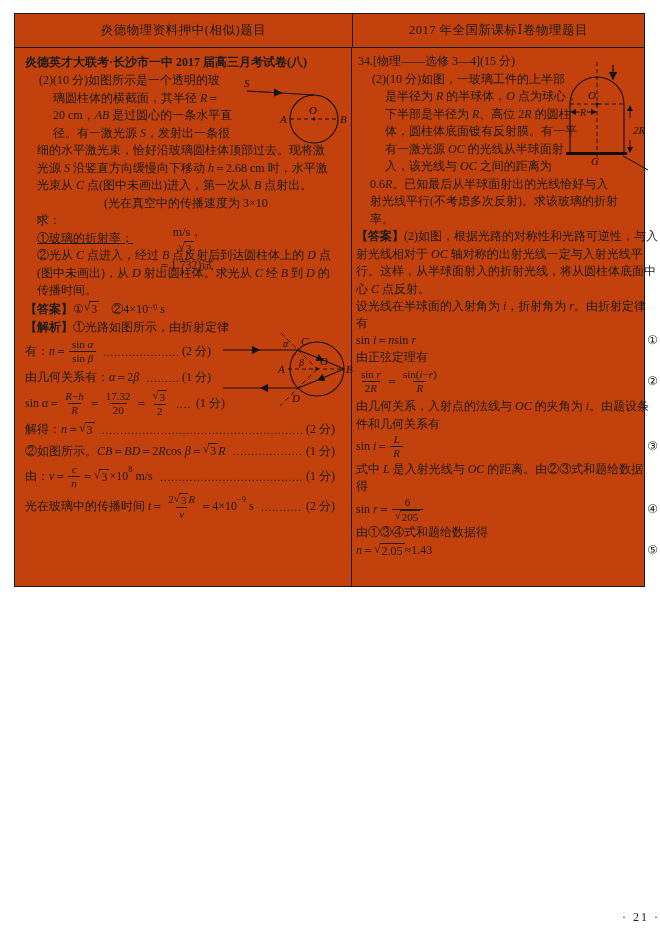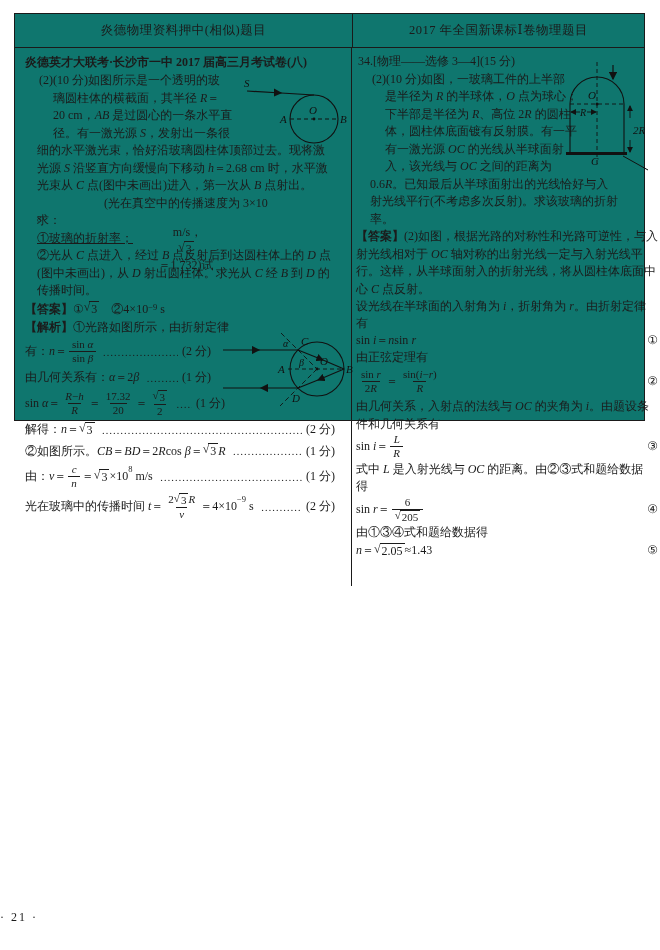--- a/index.html
+++ b/index.html
@@ -1,19 +1,19 @@
 <!DOCTYPE html>
 <html><head>
 <meta charset="utf-8">
 <style>
   html,body{margin:0;padding:0}
   body{width:660px;height:950px;background:#ffffff;position:relative;
        font-family:"Liberation Serif","DejaVu Serif",serif;color:#1b1b1b;overflow:hidden}
-  .sheet{position:absolute;left:14px;top:13px;width:631px;height:408px;
-         border:1.6px solid #1a1a1a;box-sizing:border-box;background:#0f766e}
+  .sheet{position:absolute;left:14px;top:13px;width:631px;height:574px;
+         border:1.6px solid #1a1a1a;box-sizing:border-box;background:#c2410c}
   .hrow{display:flex;height:33px;border-bottom:1.2px solid #1a1a1a}
   .hcell{display:flex;align-items:center;justify-content:center;font-size:12.5px;letter-spacing:.5px}
   .hcell-l{width:337px;border-right:1.2px solid #1a1a1a}
   .hcell-r{flex:1}
   .brow{display:flex;height:538px}
   .cell{position:relative;box-sizing:border-box;padding-top:5px}
   .cell-l{width:337px;border-right:1.2px solid #1a1a1a}
   .cell-r{flex:1}
   .line{display:flex;align-items:center;white-space:pre;font-size:12px;box-sizing:border-box}
   .cl .line{padding-right:16px}
@@ -25,21 +25,21 @@
   .frac{display:inline-flex;flex-direction:column;align-items:center;margin:0 2px;
         font-size:11px;line-height:1.15;text-align:center}
   .frac .nn,.frac .dd{display:inline-flex;align-items:center;justify-content:center;padding:0 3px}
   .frac .dd{border-top:1px solid #1b1b1b}
   .rt{display:inline-flex;align-items:flex-start}
   .rt .rsign{line-height:1.05}
   .rt .bar{border-top:1px solid #1b1b1b;padding:0 2px;margin-left:-1px}
   .ld{flex:1;overflow:hidden;white-space:nowrap;font-size:11px;margin:0 4px;color:#1b1b1b}
   .ps{margin-left:auto}
   .fig{position:absolute}
-  .pageno{position:absolute;left:0;top:910px;width:660px;text-align:left;font-size:12px;letter-spacing:2px}
+  .pageno{position:absolute;left:0;top:910px;width:660px;text-align:right;font-size:12px;letter-spacing:2px}
   svg text{fill:#111;font-family:"Liberation Serif","DejaVu Serif",serif}
 </style>
 </head>
 <body>
 
 <div class="sheet">
   <div class="hrow">
     <div class="hcell hcell-l">炎德物理资料押中(相似)题目</div>
     <div class="hcell hcell-r">2017 年全国新课标Ⅰ卷物理题目</div>
   </div>

